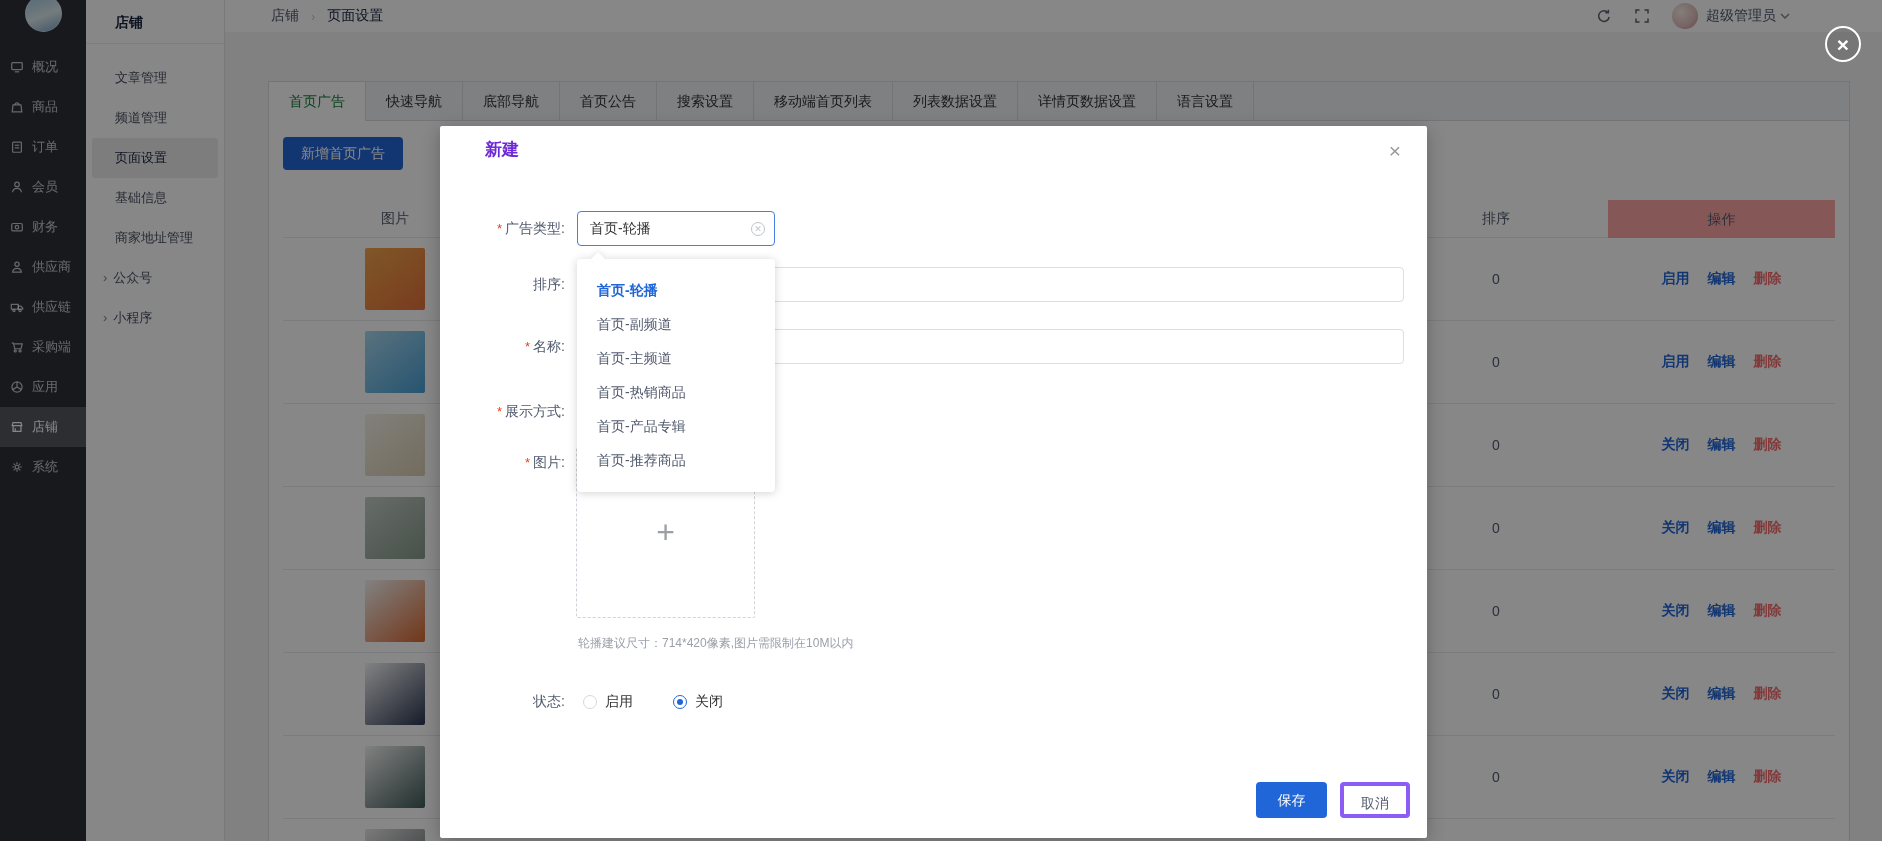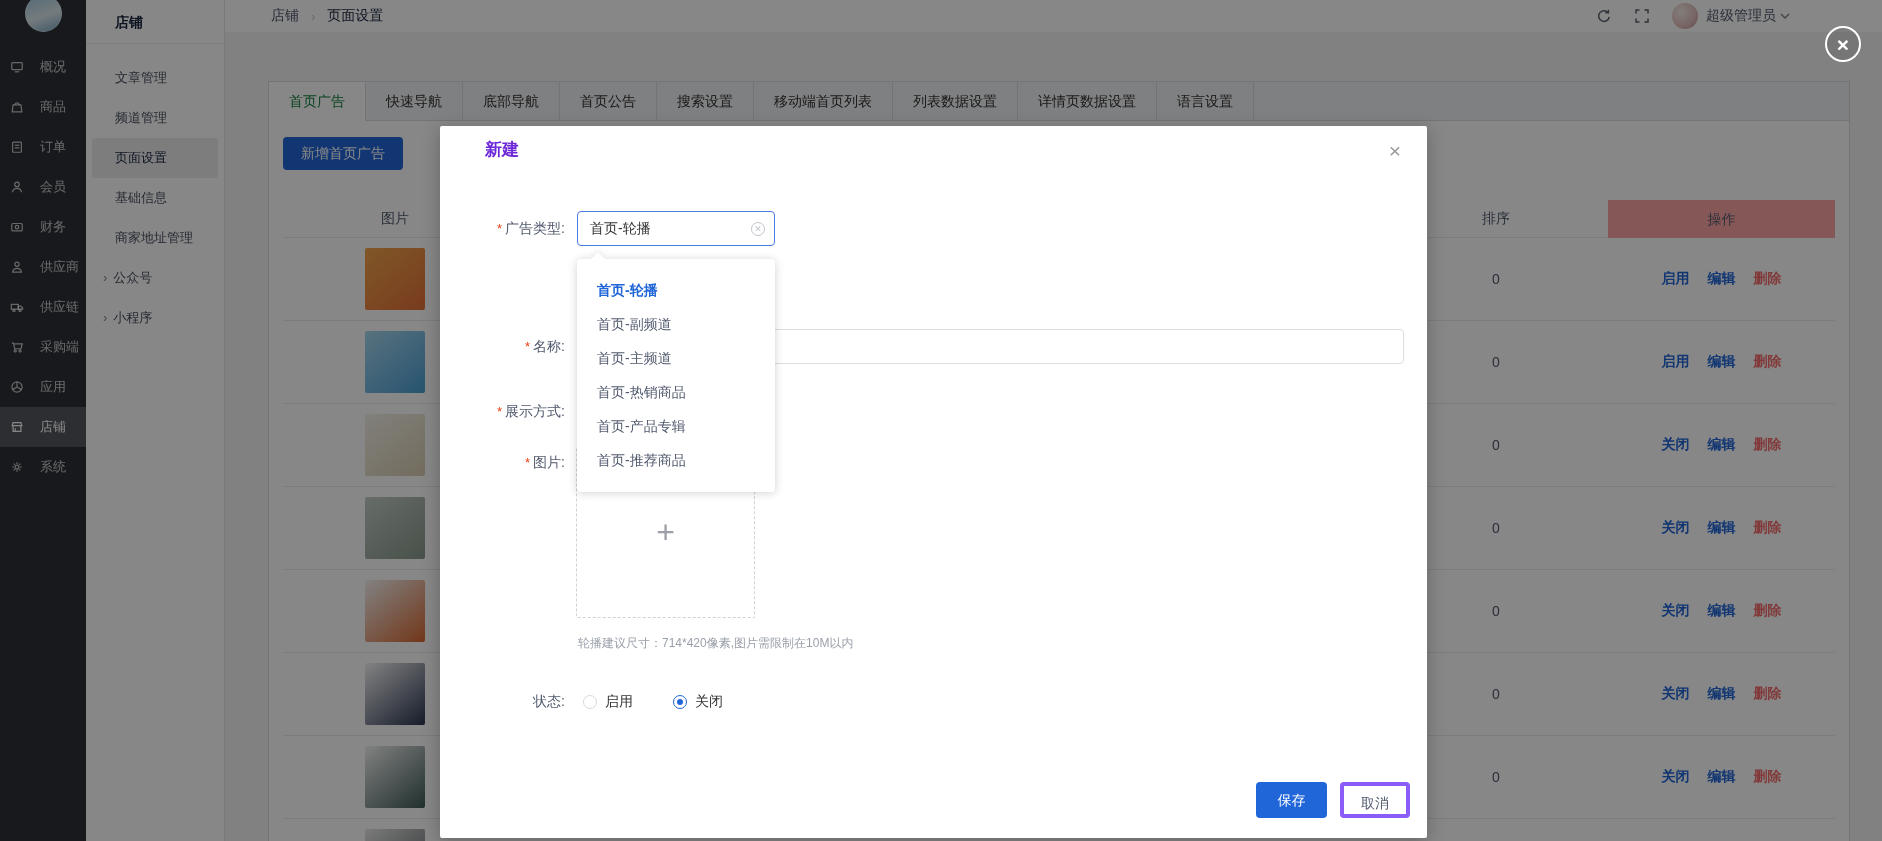--- a/index.html
+++ b/index.html
@@ -7,21 +7,21 @@
   body { font-family:"Liberation Sans","DejaVu Sans",sans-serif; font-size:14px; color:#515a6e; }
   #root { position:relative; width:1882px; height:841px; overflow:hidden; background:#f3f4f5; }
 
   
   .psidebar { position:absolute; left:0; top:0; width:86px; height:841px; background:#2e3037; z-index:1; }
   .avatar-main { position:absolute; top:-5px; left:25px; width:37px; height:37px; border-radius:50%;
     background:linear-gradient(160deg,#9ec8de 0%,#dce9ee 55%,#7da8c4 100%); border:1px solid rgba(255,255,255,.25); }
   .pmenu { position:absolute; top:47px; left:0; width:86px; }
   .pitem { height:40px; display:flex; align-items:center; padding-left:10px; color:rgba(255,255,255,.72); cursor:pointer; }
   .pitem svg { width:14px; height:14px; flex:none; stroke:rgba(255,255,255,.72); fill:none; stroke-width:1.4; }
-  .pitem span { margin-left:16px; font-size:13px; white-space:nowrap; }
+  .pitem span { margin-left:8px; font-size:13px; white-space:nowrap; }
   .pitem.active { background:#55575f; color:#fff; }
   .pitem.active svg { stroke:#fff; }
 
   
   .ssidebar { position:absolute; left:86px; top:0; width:139px; height:841px; background:#fff; border-right:1px solid #e2e4e8; z-index:1; }
   .ssidebar .shead { height:44px; line-height:44px; padding-left:29px; font-weight:bold; color:#17233d; border-bottom:1px solid #ececee; }
   .smenu { padding-top:14px; }
   .sitem { height:40px; line-height:40px; margin:0 6px; padding-left:23px; color:#495060; font-size:13px; border-radius:3px; cursor:pointer; white-space:nowrap; }
   .sitem.active { background:#ececef; color:#17233d; }
   .sitem .chev { color:#808695; margin-right:6px; font-size:13px; }
@@ -394,20 +394,24 @@
     <div class="m-close">×</div>
 
     <div class="frow f-adtype">
       <span class="flabel"><span class="req">*</span><span>广告类型:</span></span>
       <div class="selectbox">
         <span>首页-轮播</span>
         <span class="clear-ic">✕</span>
       </div>
     </div>
 
+    <div class="frow f-sort">
+      <span class="flabel">排序:</span>
+      <div class="tinput"></div>
+    </div>
 
     <div class="frow f-name">
       <span class="flabel"><span class="req">*</span><span>名称:</span></span>
       <div class="tinput"></div>
     </div>
 
     <div class="frow f-display">
       <span class="flabel"><span class="req">*</span><span>展示方式:</span></span>
     </div>
 

